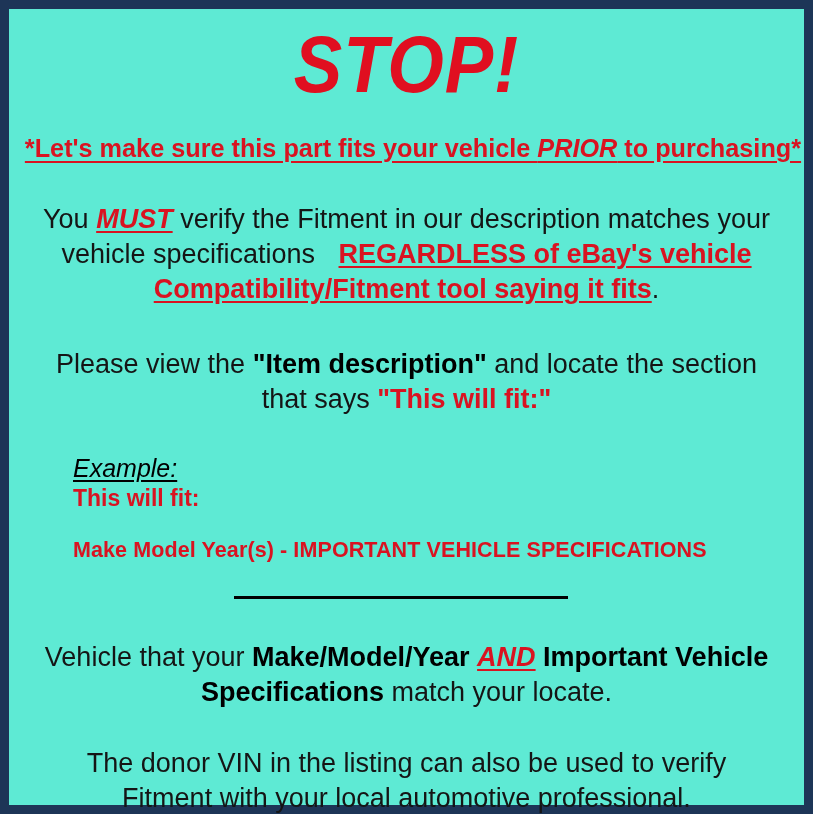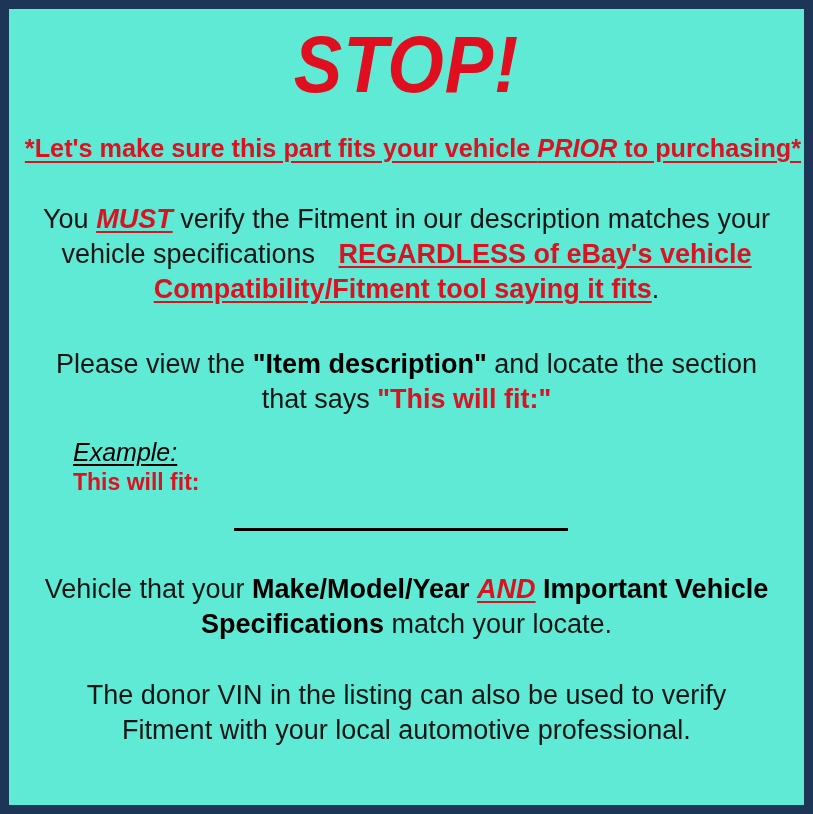--- a/index.html
+++ b/index.html
@@ -87,21 +87,21 @@
     text-underline-offset: 3px;
     margin-left: 16px;
   }
   .red-b { color: #d91321; font-weight: bold; }
   .blk-b { color: #000000; font-weight: bold; }
 
   
   .example-block {
     text-align: left;
     padding-left: 52px;
-    margin-top: 20px;
+    margin-top: 36px;
   }
   .example-label {
     font-size: 25px;
     font-style: italic;
     color: #000000;
     text-decoration: underline;
     text-underline-offset: 3px;
     line-height: 1.18;
   }
   .example-fit {
@@ -151,20 +151,21 @@
       <span>You </span><span class="red-b-i-u">MUST</span><span> verify the Fitment in our description matches your vehicle specifications </span><span class="red-b-u">REGARDLESS of eBay's vehicle Compatibility/Fitment tool saying it fits</span><span>.</span>
     </p>
 
     <p class="para p-please">
       <span>Please view the </span><span class="blk-b">"Item description"</span><span> and locate the section that says </span><span class="red-b">"This will fit:"</span>
     </p>
 
     <div class="example-block">
       <div class="example-label">Example:</div>
       <div class="example-fit">This will fit:</div>
+      <div class="example-spec">Make Model Year(s) - IMPORTANT VEHICLE SPECIFICATIONS</div>
     </div>
 
     <div class="divider-wrap">
       <div class="divider"></div>
     </div>
 
     <p class="para p-confirm">
       <span>Vehicle that your </span><span class="blk-b">Make/Model/Year</span><span> </span><span class="red-b-i-u">AND</span><span> </span><span class="blk-b">Important Vehicle Specifications</span><span> match your locate.</span>
     </p>
 

